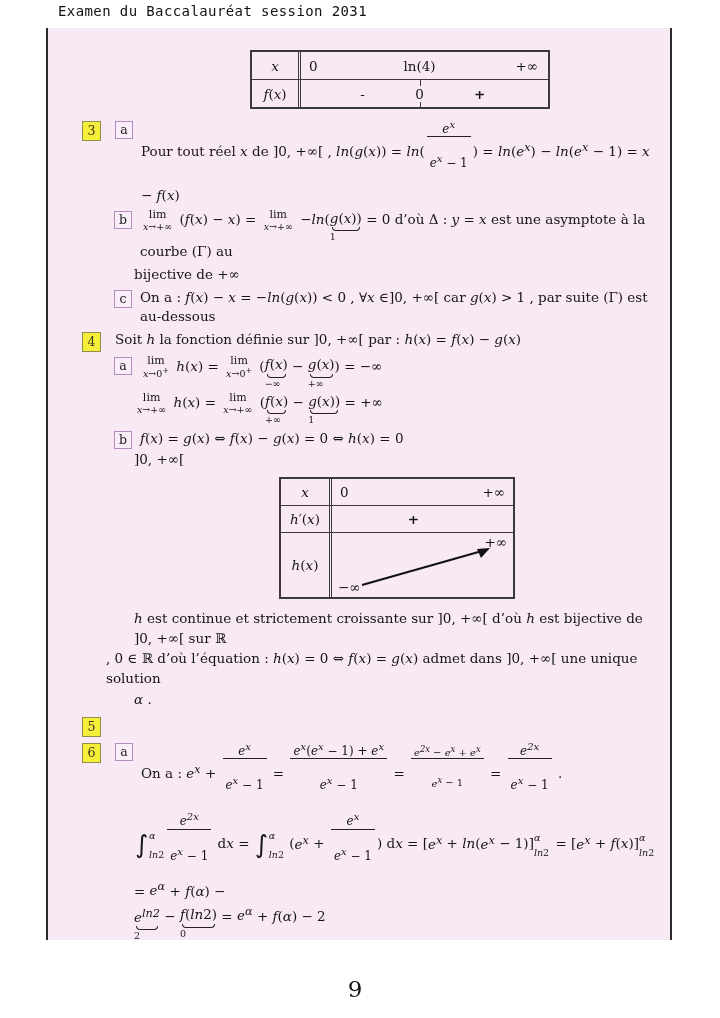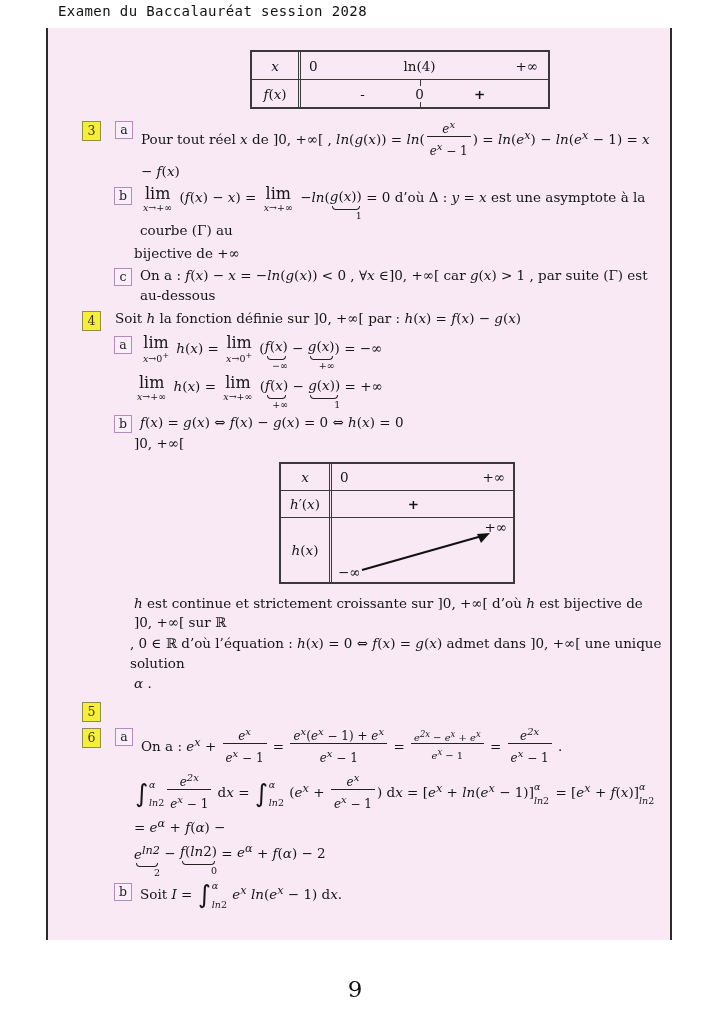--- a/index.html
+++ b/index.html
@@ -13,42 +13,42 @@
   .panel{position:absolute;left:46px;top:28px;width:626px;height:912px;
     box-sizing:border-box;background:#f8e9f5;
     border-left:2px solid #2b2b2b;border-right:2px solid #2b2b2b;
     padding:22px 6px 0 30px;font-size:13.5px;overflow:hidden}
 
   
   .r{display:flex;align-items:flex-start;margin:3px 0;padding-left:4px}
   .r .txt{line-height:1.45;flex:1;min-width:0}
   .i1{margin-left:32px}
   .i2{margin-left:56px;padding-left:0}
-  .i2b{margin-left:52px;padding-left:0}
+  .i2b{margin-left:28px;padding-left:0}
 
   .badge{flex:none;display:inline-block;width:17px;height:18px;line-height:18px;
     text-align:center;font-size:12.5px;margin-right:14px;margin-top:2px}
   .num{background:#f6ef39;border:1px solid #8f8f4b;color:#3c3214}
   .let{background:#f9eef9;border:1px solid #b58abd;color:#222;width:16px;height:16px;line-height:16px;margin-right:8px}
 
   i{font-style:italic}
 
   
   .fr{display:inline-block;vertical-align:middle;text-align:center;margin:0 2px;font-size:12px;line-height:1.1}
   .fr .n{display:block;padding:0 3px}
-  .fr .d{display:block;border-top:1px solid #222;padding:4px 3px}
+  .fr .d{display:block;border-top:1px solid #222;padding:16px 3px}
   .fr.sm{font-size:10px}
 
   
   .lm{display:inline-block;vertical-align:middle;text-align:center;margin:0 3px;line-height:1}
-  .lm .t{display:block;font-size:16px;line-height:1.15}
+  .lm .t{display:block;font-size:11px;line-height:1.15}
   .lm .s{display:block;font-size:9.5px;line-height:1}
 
   
-  .ub{display:inline-block;vertical-align:text-top;text-align:right;line-height:1.15}
+  .ub{display:inline-block;vertical-align:text-top;text-align:left;line-height:1.15}
   .ub .t{display:block}
   .ub .b{display:block;height:3px;border:1px solid #222;border-top:none;
          border-radius:0 0 5px 5px;margin:1px 2px 0}
   .ub .l{display:block;font-size:9.5px;line-height:1.2;color:#151515}
 
   
   .ig{display:inline-flex;align-items:center;vertical-align:middle;margin:0 1px}
   .ig .is{font-size:25px;line-height:.9;font-family:"DejaVu Sans",sans-serif}
   .ig .ib{display:inline-flex;flex-direction:column;justify-content:space-between;
           height:28px;font-size:9.5px;line-height:1;margin-left:1px}
@@ -84,21 +84,21 @@
   .vtv .ctr{position:absolute;left:45%;top:50%;transform:translate(-50%,-50%);font-weight:bold}
   .vr3 .lo{position:absolute;left:6px;bottom:2px}
   .vr3 .hi{position:absolute;right:6px;top:1px}
   .vt-arrow{position:absolute;left:26px;top:8px}
 
   .page-num{position:absolute;top:976px;left:0;width:710px;text-align:center;font-size:23px;color:#111}
 </style>
 </head>
 <body>
 
-<div class="doc-header">Examen du Baccalauréat session 2028</div>
+<div class="doc-header">Examen du Baccalauréat session 2031</div>
 
 <div class="panel">
 
   <div class="sign-table">
     <div class="strow">
       <div class="sth">
           <i>x</i>
         </div>
       <div class="stv">
         <span class="v0">0</span>

